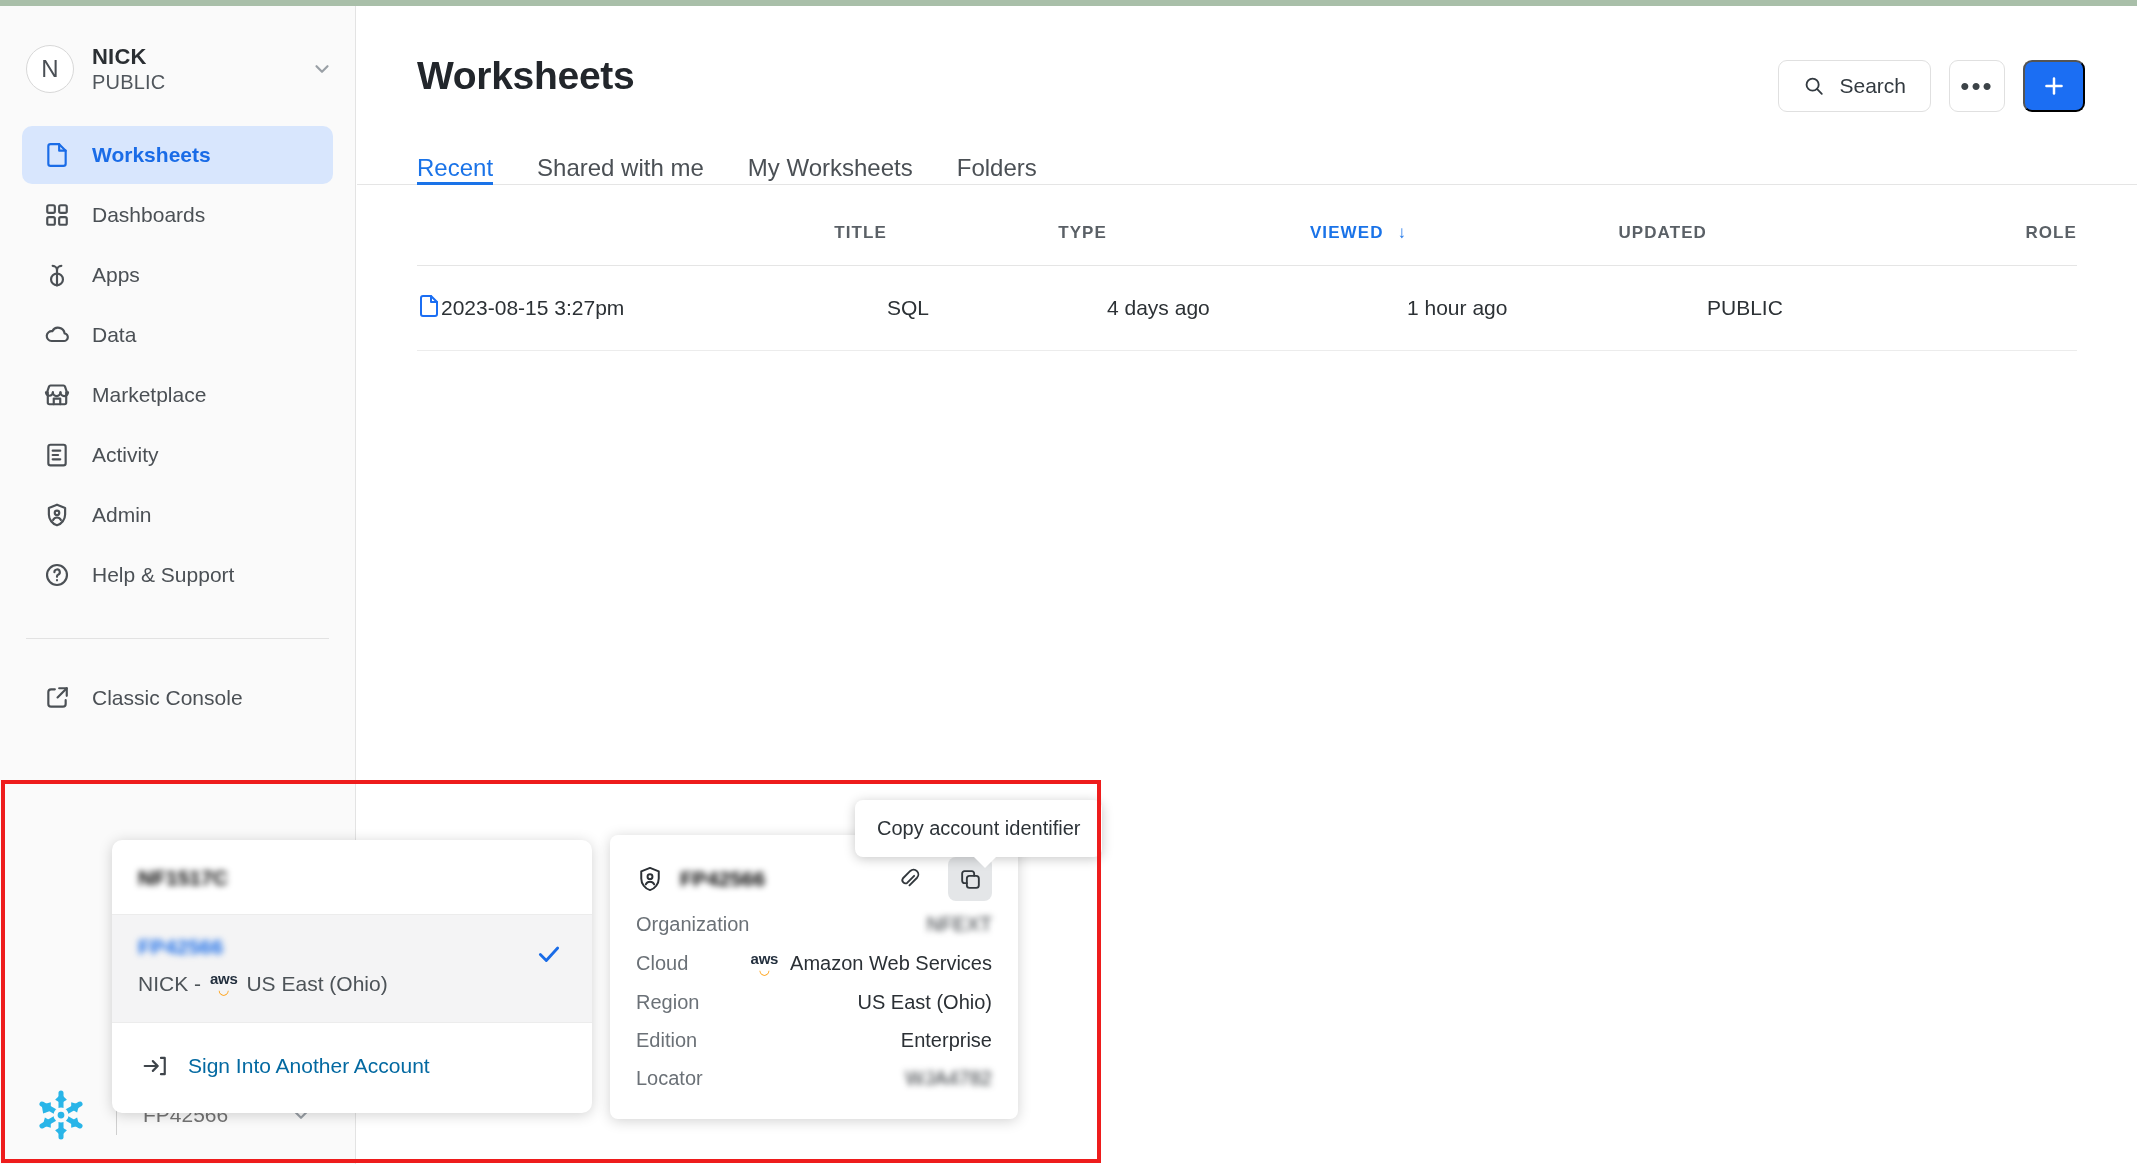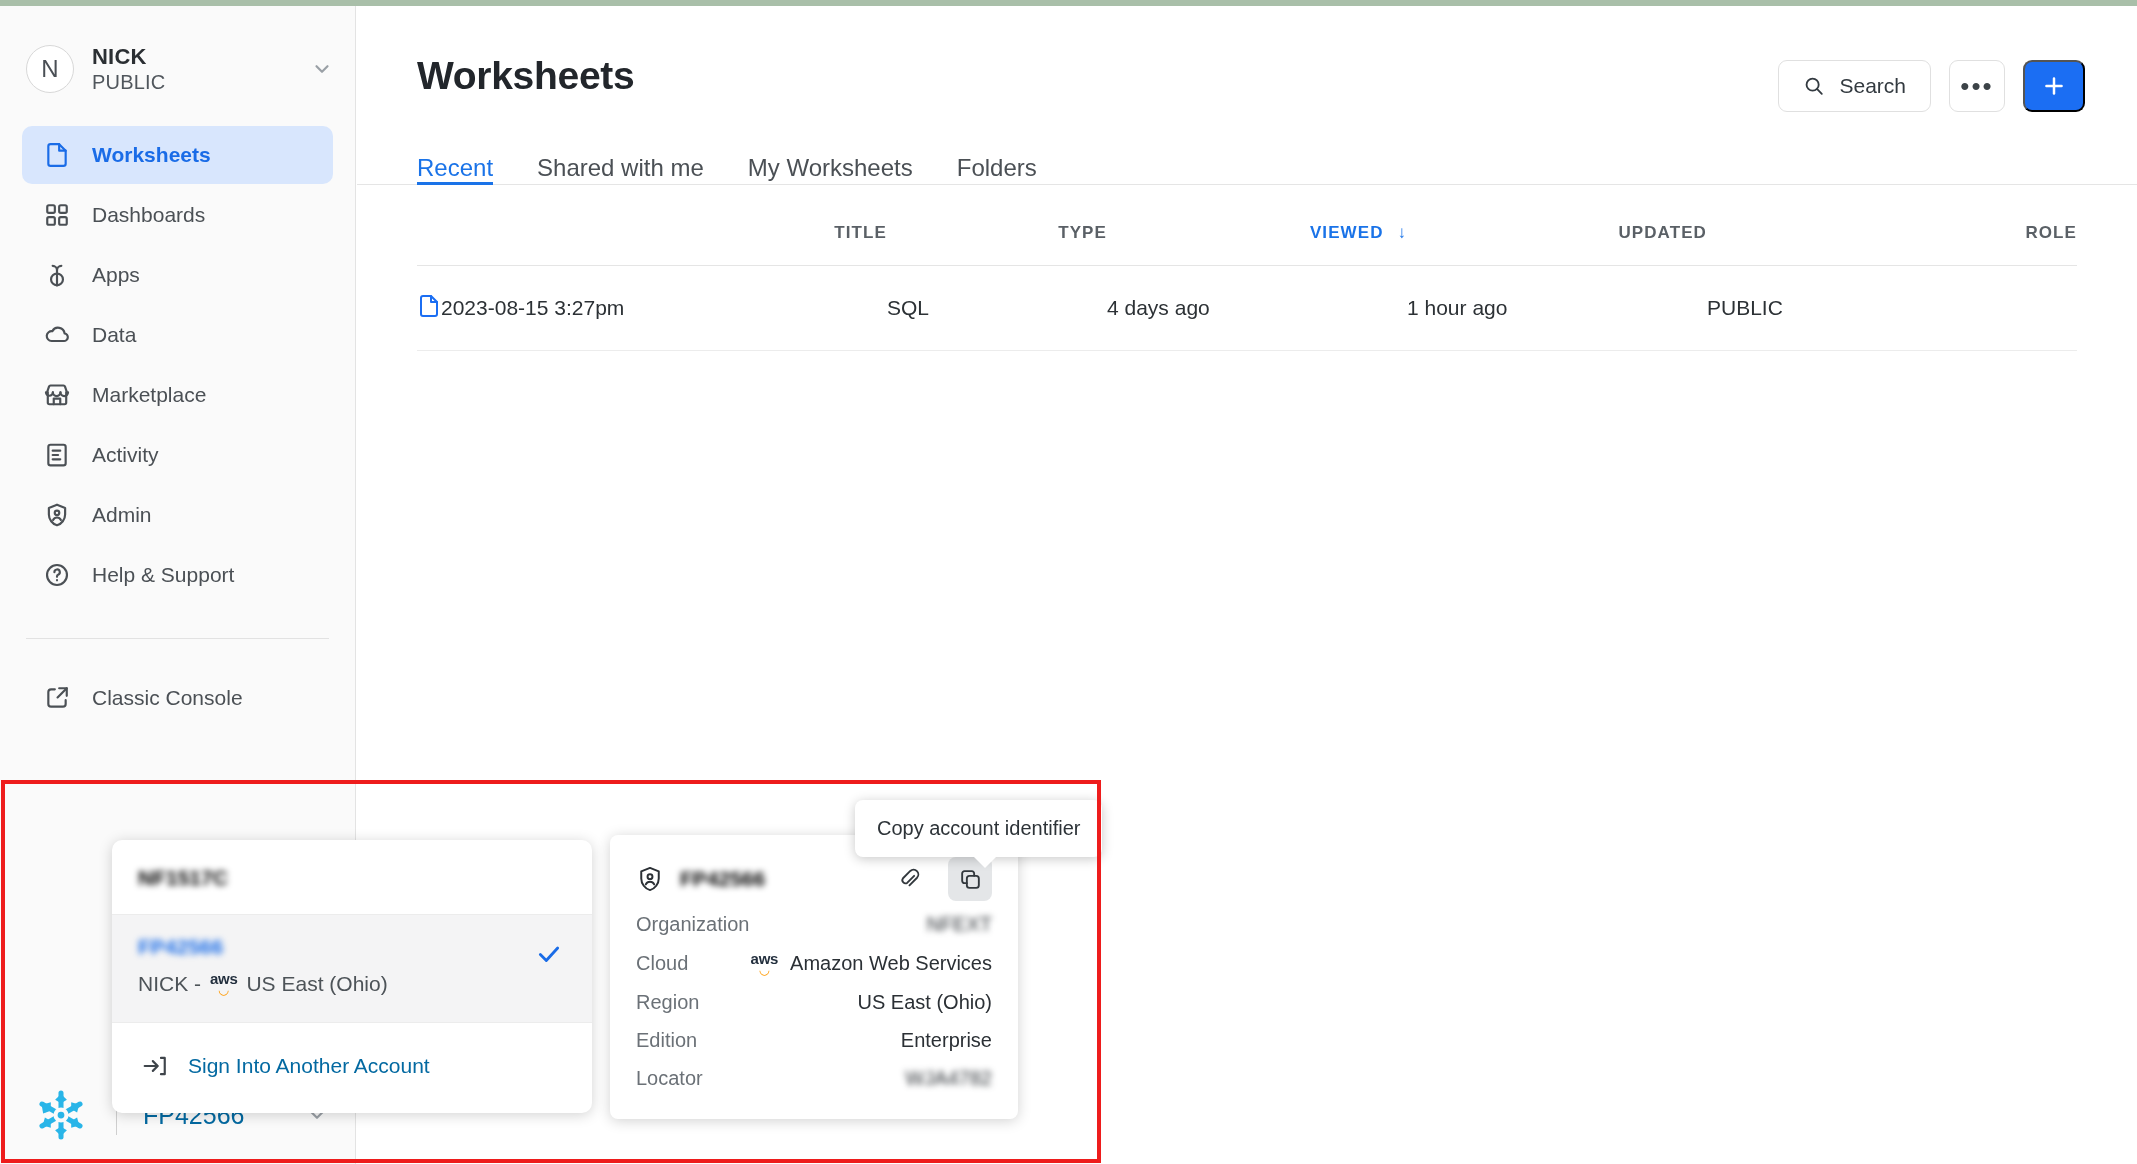--- a/index.html
+++ b/index.html
@@ -57,21 +57,21 @@
   }
   .nav-lower { margin-top: 30px; padding: 0 22px; }
 
   
   .sf-bar {
     position: absolute; left: 0; bottom: 0; width: 356px; height: 98px;
     display: flex; align-items: center; padding-left: 34px; gap: 0;
   }
   .sf-logo { width: 54px; height: 54px; flex: 0 0 auto; }
   .sf-sep { width: 1px; height: 40px; background: #cfcfcf; margin: 0 26px 0 28px; }
-  .sf-acct { font-size: 25px; color: #0369a1; }
+  .sf-acct { font-size: 21px; color: #737373; }
   .sf-chev { width: 22px; height: 22px; color: #9aa0a6; margin-left: 62px; }
 
   
   .main { position: absolute; top: 6px; left: 357px; right: 0; bottom: 0; background:#fff; }
   .main-head {
     display: flex; align-items: flex-start; justify-content: space-between;
     padding: 48px 52px 0 60px;
   }
   .page-title { font-size: 39px; font-weight: 700; color: #22262b; letter-spacing: -.3px; }
   .head-actions { display: flex; align-items: center; gap: 18px; padding-top: 6px; }

